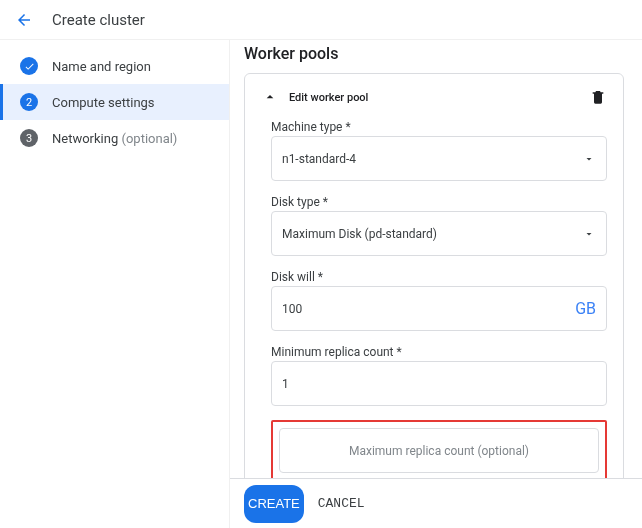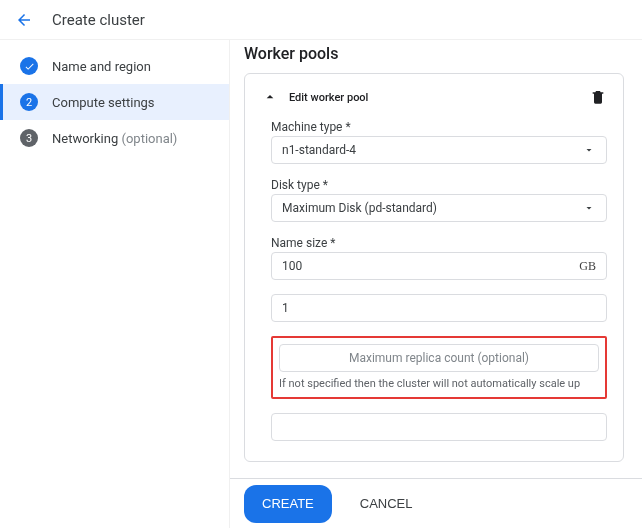--- a/index.html
+++ b/index.html
@@ -117,43 +117,42 @@
     color: #3c4043;
     margin-bottom: 2px;
     display: block;
   }
   .field {
     margin-bottom: 14px;
   }
   .control {
     border: 1px solid #dadce0;
     border-radius: 4px;
-    height: 28px;
+    height: 45px;
     display: flex;
     align-items: center;
     padding: 12px 10px;
     font-size: 12px;
     background: #fff;
     position: relative;
   }
   .control.disabled {
     color: #9aa0a6;
     background: #fff;
   }
   .control.disabled .dropdown-caret svg path { fill: #9aa0a6; }
   .control .value { flex: 1; color: #3c4043; }
   .control .placeholder { flex: 1; color: #80868b; }
   .dropdown-caret {
     width: 14px; height: 14px;
     display: flex; align-items: center; justify-content: center;
   }
   .suffix {
-    color: #404040;
-    font-size: 12px;
-    font-family: Liberation Serif, serif;
+    color: #3b82f6;
+    font-size: 16px;
   }
   .helper {
     font-size: 11px;
     color: #5f6368;
     margin-top: 4px;
     line-height: 1.4;
   }
   .highlight-box {
     border: 2px solid #e53935;
     border-radius: 2px;
@@ -170,31 +169,31 @@
     height: 50px;
     border-top: 1px solid #dadce0;
     background: #fff;
     display: flex;
     align-items: center;
     padding-left: 14px;
     gap: 10px;
   }
   .btn {
     height: 38px;
-    padding: 0 18px;
+    padding: 0 4px;
     border-radius: 12px;
     font-size: 13px;
     font-weight: 500;
     border: none;
     cursor: pointer;
     display: flex;
     align-items: center;
   }
   .btn-primary { background: #1a73e8; color: #fff; }
-  .btn-text { background: transparent; color: #3c4043; }
+  .btn-text { background: transparent; color: #3c4043; font-family: Liberation Mono, monospace; }
   .back-icon svg, .collapse-icon svg, .delete-icon svg, .dropdown-caret svg { display: block; }
 </style>
 </head>
 <body>
 
 <div class="header">
   <span class="back-icon">
     <svg width="18" height="18" viewBox="0 0 24 24">
         <path fill="#1a73e8" d="M20 11H7.83l5.59-5.59L12 4l-8 8 8 8 1.41-1.41L7.83 13H20z"></path>
       </svg>
@@ -264,28 +263,29 @@
             <span class="value">Maximum Disk (pd-standard)</span>
             <span class="dropdown-caret">
               <svg width="12" height="12" viewBox="0 0 24 24">
                   <path fill="#3c4043" d="M7 10l5 5 5-5z"></path>
                 </svg>
             </span>
           </div>
         </div>
 
         <div class="field">
-          <span class="field-label">Name size *</span>
+          <span class="field-label">Disk will *</span>
           <div class="control">
             <span class="value">100</span>
             <span class="suffix">GB</span>
           </div>
         </div>
 
         <div class="field">
+          <span class="field-label">Minimum replica count *</span>
           <div class="control">
             <span class="value">1</span>
           </div>
         </div>
 
         <div class="highlight-box">
           <div class="control">
             <span class="placeholder">Maximum replica count (optional)</span>
           </div>
           <div class="helper">If not specified then the cluster will not automatically scale up</div>

